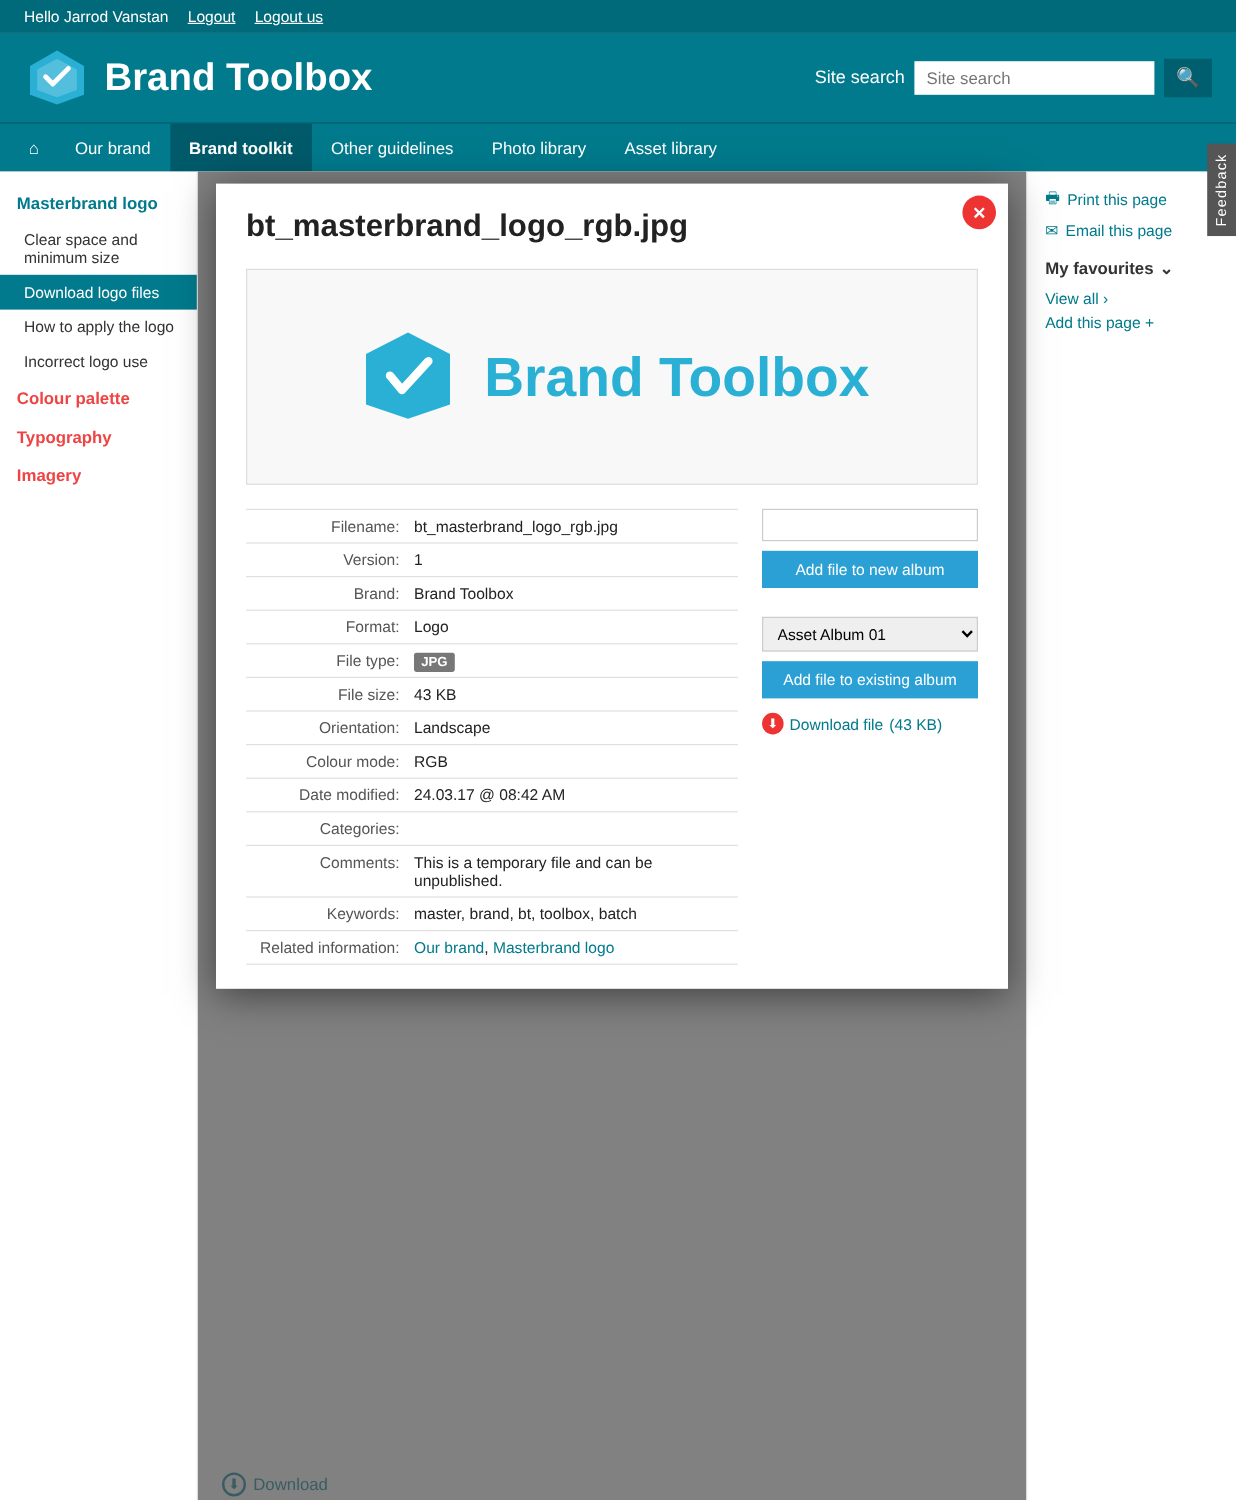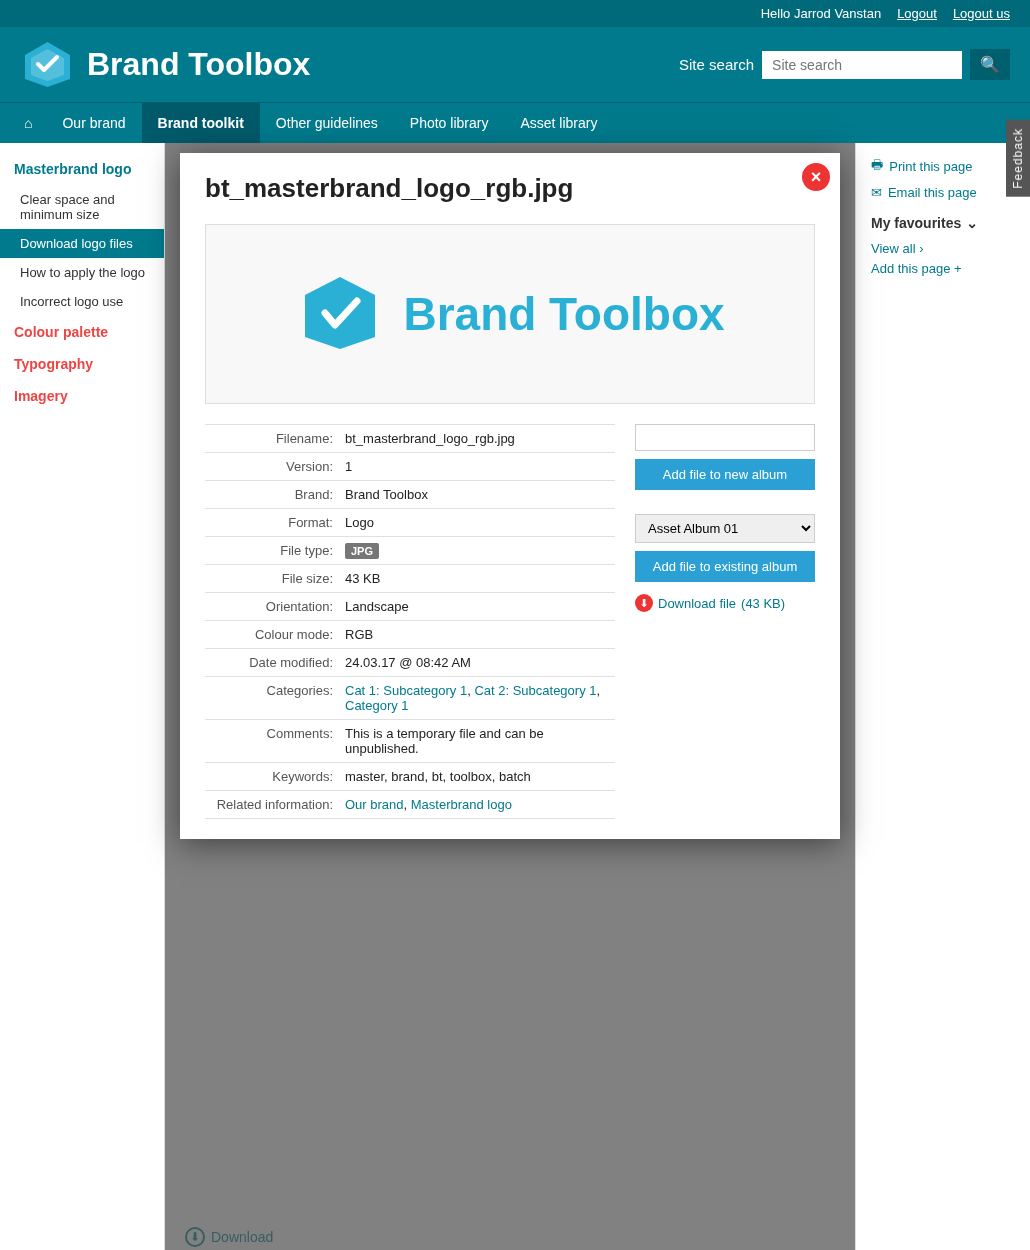--- a/index.html
+++ b/index.html
@@ -1,19 +1,19 @@
 <!DOCTYPE html>
 <html><head>
   <meta charset="utf-8">
   <style>
     * { box-sizing: border-box; margin: 0; padding: 0; }
     body { font-family: Arial, sans-serif; font-size: 14px; background: #555; width: 1030px; min-height: 1250px; position: relative; }
 
     
-    .top-bar { background: #006a7a; color: white; padding: 6px 20px; display: flex; justify-content: flex-end; align-items: center; gap: 16px; font-size: 13px; }
+    .top-bar { background: #006a7a; color: white; padding: 6px 20px; display: flex; align-items: center; gap: 16px; font-size: 13px; }
     .top-bar a { color: white; text-decoration: underline; cursor: pointer; }
     .top-bar span { color: white; }
 
     
     .header { background: #007a8c; padding: 10px 20px; display: flex; align-items: center; justify-content: space-between; }
     .logo-area { display: flex; align-items: center; gap: 12px; }
     .logo-icon { width: 55px; height: 55px; }
     .logo-text { color: white; font-size: 32px; font-weight: bold; letter-spacing: 0; }
     .search-area { display: flex; align-items: center; gap: 8px; }
     .search-label { color: white; font-size: 15px; }
@@ -215,25 +215,20 @@
           <div class="detail-row">
             <span class="detail-label">Colour mode:</span>
             <span class="detail-value">RGB</span>
           </div>
           <div class="detail-row">
             <span class="detail-label">Date modified:</span>
             <span class="detail-value">24.03.17 @ 08:42 AM</span>
           </div>
           <div class="detail-row">
             <span class="detail-label">Categories:</span>
-            <span class="detail-value">
-              <a>Cat 1: Subcategory 1</a>, 
-              <a>Cat 2: Subcategory 1</a>, 
-              <a>Category 1</a>
-            </span>
           </div>
           <div class="detail-row">
             <span class="detail-label">Comments:</span>
             <span class="detail-value">This is a temporary file and can be unpublished.</span>
           </div>
           <div class="detail-row">
             <span class="detail-label">Keywords:</span>
             <span class="detail-value">master, brand, bt, toolbox, batch</span>
           </div>
           <div class="detail-row">

